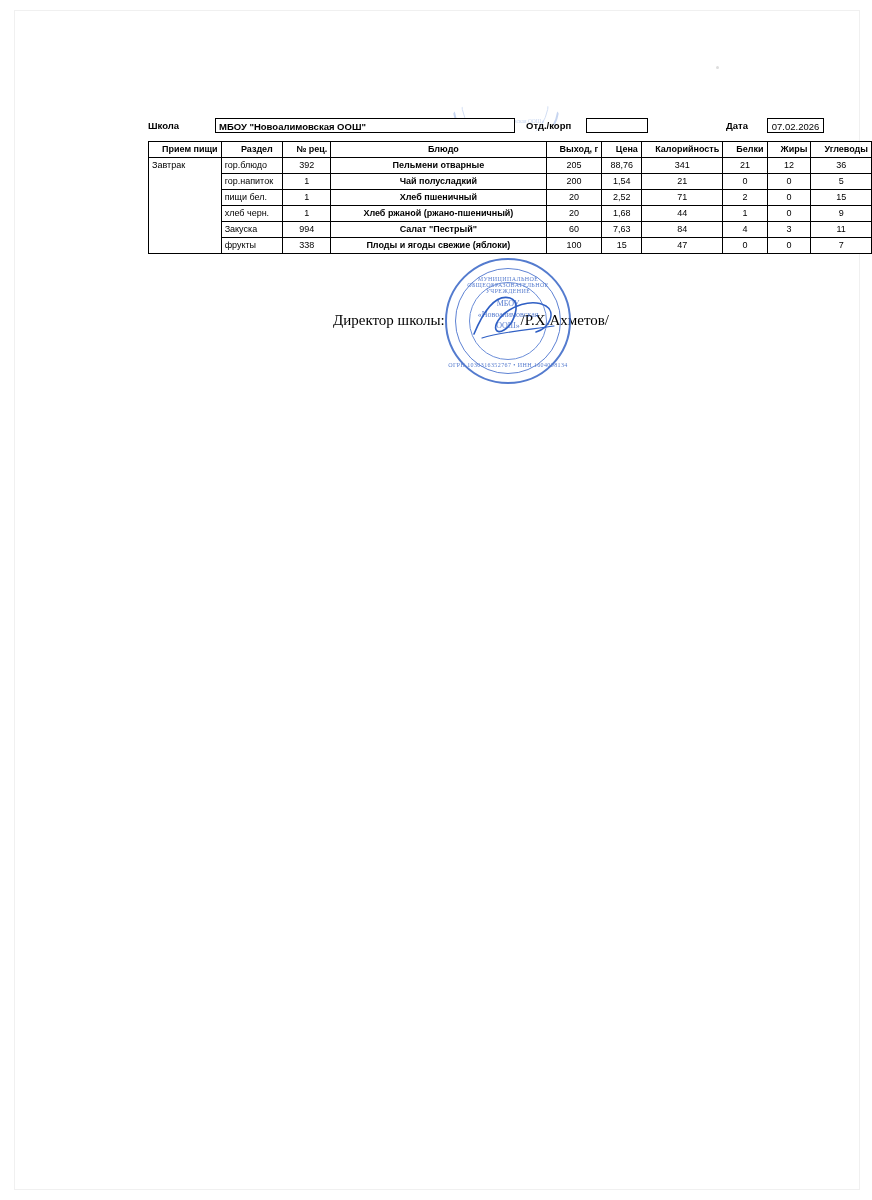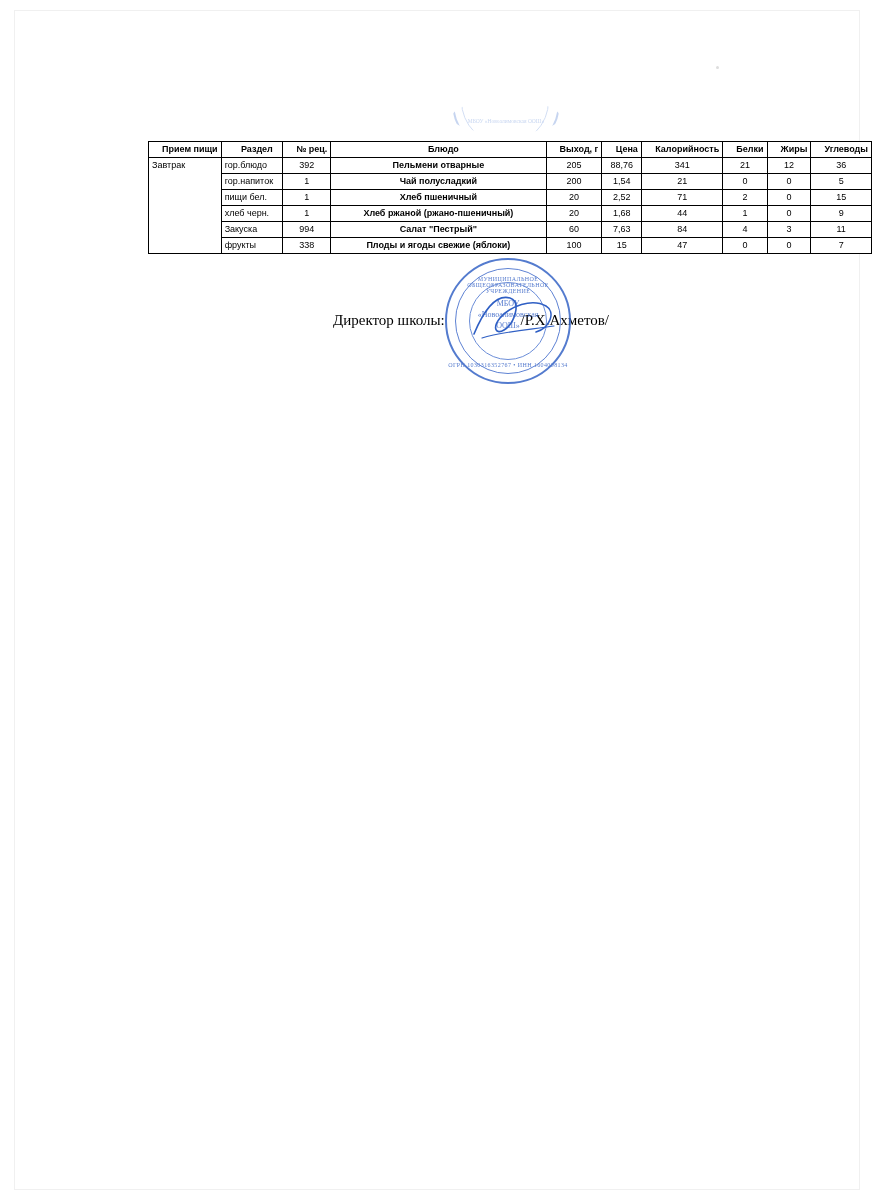--- a/index.html
+++ b/index.html
@@ -229,20 +229,28 @@
 <div id="page">
 
   <div class="speck" id="speck1"></div>
 
   <div class="stamp" id="stamp-faint">
     <div class="f-ring"></div>
     <div class="f-ring2"></div>
     <div class="f-text">МБОУ «Новоалимовская ООШ»</div>
   </div>
 
+  <div class="hdr-row">
+    <div class="hdr-label" id="school-label">Школа</div>
+    <div class="hdr-box" id="school-box">МБОУ "Новоалимовская ООШ"</div>
+    <div class="hdr-label" id="otd-label">Отд./корп</div>
+    <div class="hdr-box" id="otd-box"></div>
+    <div class="hdr-label" id="date-label">Дата</div>
+    <div class="hdr-box" id="date-box">07.02.2026</div>
+  </div>
 
   <table id="menu-table">
     <thead>
       <tr>
         <th class="c-meal">Прием пищи</th>
         <th class="c-sect">Раздел</th>
         <th class="c-rec">№ рец.</th>
         <th class="c-dish">Блюдо</th>
         <th class="c-out">Выход, г</th>
         <th class="c-price">Цена</th>

